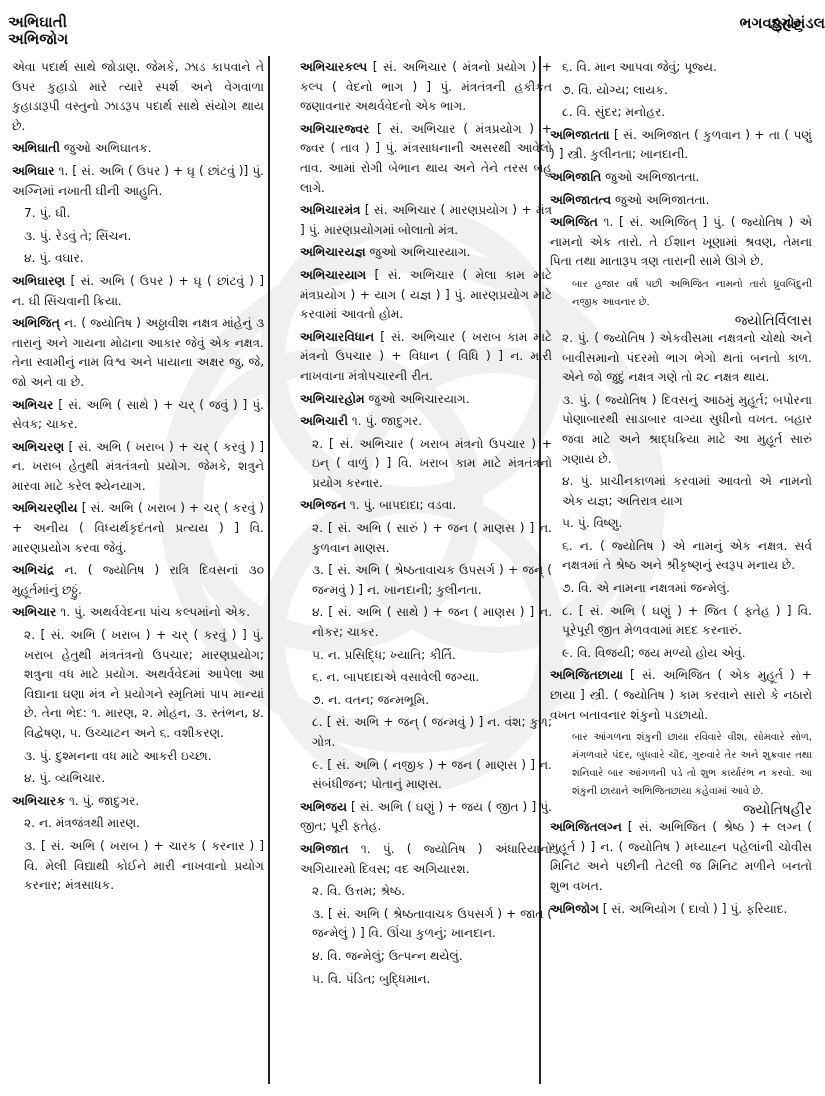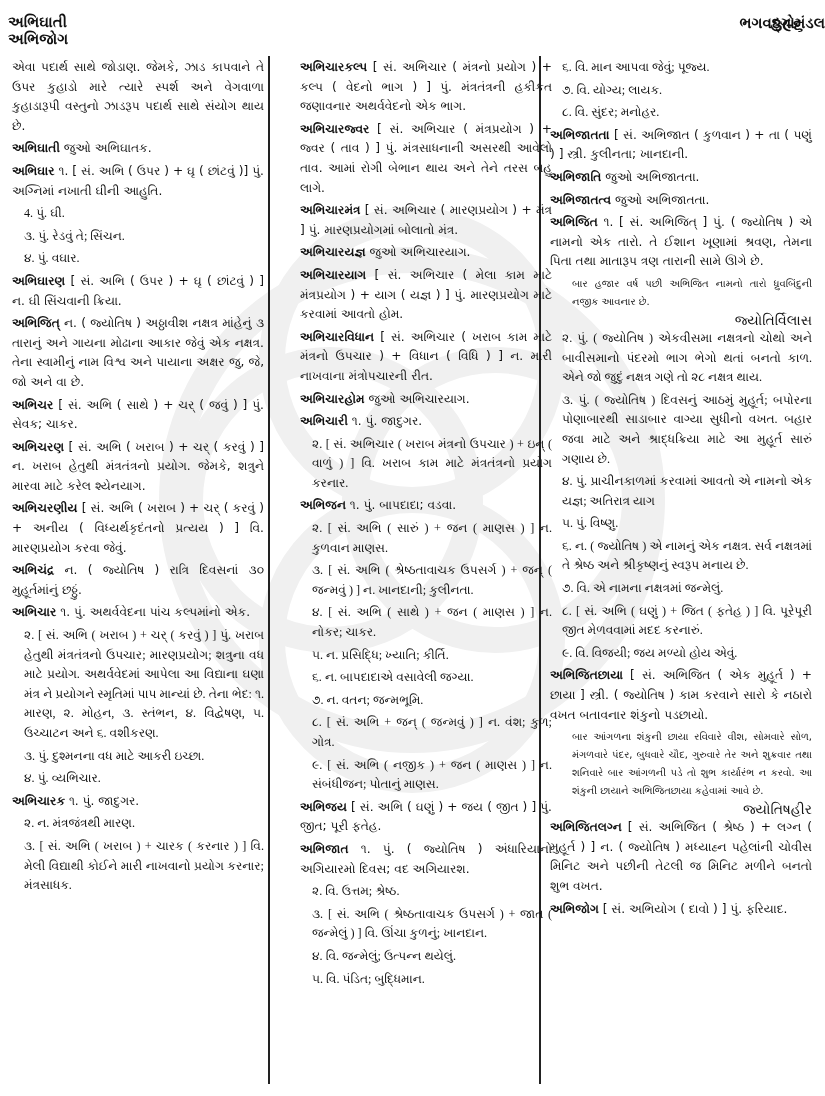--- a/index.html
+++ b/index.html
@@ -11,21 +11,21 @@
   .header-left { position:absolute; left:8px; top:14px; font-weight:bold; font-size:15px; line-height:17px; }
   .header-center { position:absolute; left:0; width:825px; top:14px; text-align:right; font-weight:bold; font-size:15px; }
   .header-right { position:absolute; right:22px; top:14px; font-weight:bold; font-size:18px; }
   .col { position:absolute; top:58px; font-size:12.2px; line-height:19.6px; }
   .col1 { left:12px; width:252px; }
   .col2 { left:280px; width:252px;margin-left:20px; }
   .col3 { left:550px; width:262px; }
   .divider { position:absolute; top:56px; width:1.5px; height:1028px; background:#222; }
   .entry { margin:0 0 3px 0; text-align:justify; }
   .hw { font-weight:bold; }
-  .sub { padding-left:12px; margin-bottom:3px; text-align:justify;font-family:Liberation Serif, serif; }
+  .sub { padding-left:12px; margin-bottom:3px; text-align:justify; }
   .quote { padding-left:22px; font-size:10px; line-height:18px; text-align:justify; }
   .src { text-align:right; font-size:14px; line-height:18px; }
   .cont { text-align:justify; margin-bottom:3px; }
 </style>
 </head>
 <body>
 
 <svg class="watermark" viewBox="0 0 825 1096">
   <g fill="none" stroke="#f0f0f0" stroke-width="26">
     <circle cx="412" cy="360" r="140"></circle>
@@ -43,21 +43,21 @@
 <div class="header-center">ભગવદ્ગોમંડલ</div>
 <div class="header-right">૩૯૬</div>
 
 <div class="divider" style="left:268px"></div>
 <div class="divider" style="left:539px"></div>
 
 <div class="col col1">
     <div class="cont">એવા પદાર્થ સાથે જોડાણ. જેમકે, ઝાડ કાપવાને તે ઉપર કુહાડો મારે ત્યારે સ્પર્શ અને વેગવાળા કુહાડારૂપી વસ્તુનો ઝાડરૂપ પદાર્થ સાથે સંયોગ થાય છે.</div>
     <div class="entry"><span class="hw">અભિઘાતી</span><span> જુઓ અભિઘાતક.</span></div>
     <div class="entry"><span class="hw">અભિઘાર</span><span> ૧. [ સં. અભિ ( ઉપર ) + ઘૃ ( છાંટવું )] પું. અગ્નિમાં નખાતી ઘીની આહુતિ.</span></div>
-    <div class="sub">4. પું. ઘી.</div>
+    <div class="sub">7. પું. ઘી.</div>
     <div class="sub">૩. પું. રેડવું તે; સિંચન.</div>
     <div class="sub">૪. પું. વઘાર.</div>
     <div class="entry"><span class="hw">અભિઘારણ</span><span> [ સં. અભિ ( ઉપર ) + ઘૃ ( છાંટવું ) ] ન. ઘી સિંચવાની ક્રિયા.</span></div>
     <div class="entry"><span class="hw">અભિજિત્</span><span> ન. ( જ્યોતિષ ) અઠ્ઠાવીશ નક્ષત્ર માંહેનું ૩ તારાનું અને ગાયના મોઢાના આકાર જેવું એક નક્ષત્ર. તેના સ્વામીનું નામ વિશ્વ અને પાયાના અક્ષર જુ, જે, જો અને વા છે.</span></div>
     <div class="entry"><span class="hw">અભિચર</span><span> [ સં. અભિ ( સાથે ) + ચર્ ( જવું ) ] પું. સેવક; ચાકર.</span></div>
     <div class="entry"><span class="hw">અભિચરણ</span><span> [ સં. અભિ ( ખરાબ ) + ચર્ ( કરવું ) ] ન. ખરાબ હેતુથી મંત્રતંત્રનો પ્રયોગ. જેમકે, શત્રુને મારવા માટે કરેલ શ્યેનયાગ.</span></div>
     <div class="entry"><span class="hw">અભિચરણીય</span><span> [ સં. અભિ ( ખરાબ ) + ચર્ ( કરવું ) + અનીય ( વિધ્યર્થકૃદંતનો પ્રત્યય ) ] વિ. મારણપ્રયોગ કરવા જેવું.</span></div>
     <div class="entry"><span class="hw">અભિચંદ્ર</span><span> ન. ( જ્યોતિષ ) રાત્રિ દિવસનાં ૩૦ મુહૂર્તમાંનું છઠ્ઠું.</span></div>
     <div class="entry"><span class="hw">અભિચાર</span><span> ૧. પું. અથર્વવેદના પાંચ કલ્પમાંનો એક.</span></div>
     <div class="sub">૨. [ સં. અભિ ( ખરાબ ) + ચર્ ( કરવું ) ] પું. ખરાબ હેતુથી મંત્રતંત્રનો ઉપચાર; મારણપ્રયોગ; શત્રુના વધ માટે પ્રયોગ. અથર્વવેદમાં આપેલા આ વિદ્યાના ઘણા મંત્ર ને પ્રયોગને સ્મૃતિમાં પાપ માન્યાં છે. તેના ભેદ: ૧. મારણ, ૨. મોહન, ૩. સ્તંભન, ૪. વિદ્વેષણ, ૫. ઉચ્ચાટન અને ૬. વશીકરણ.</div>

